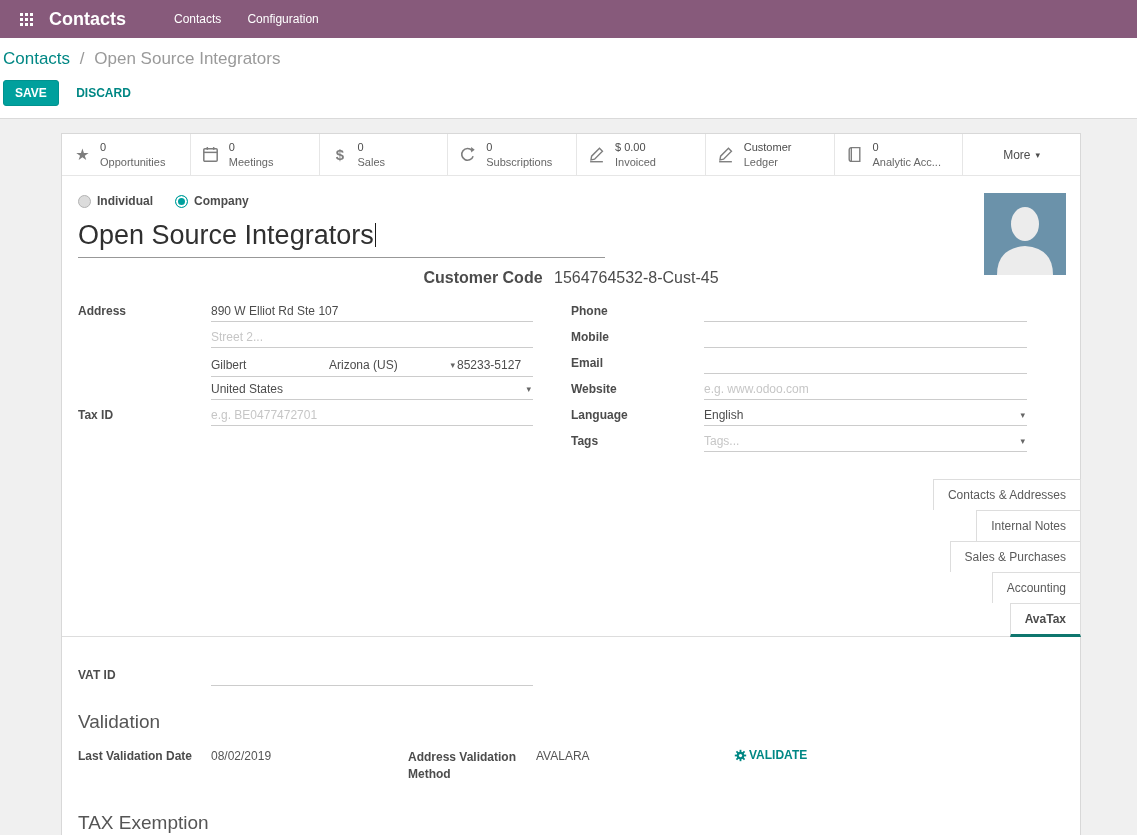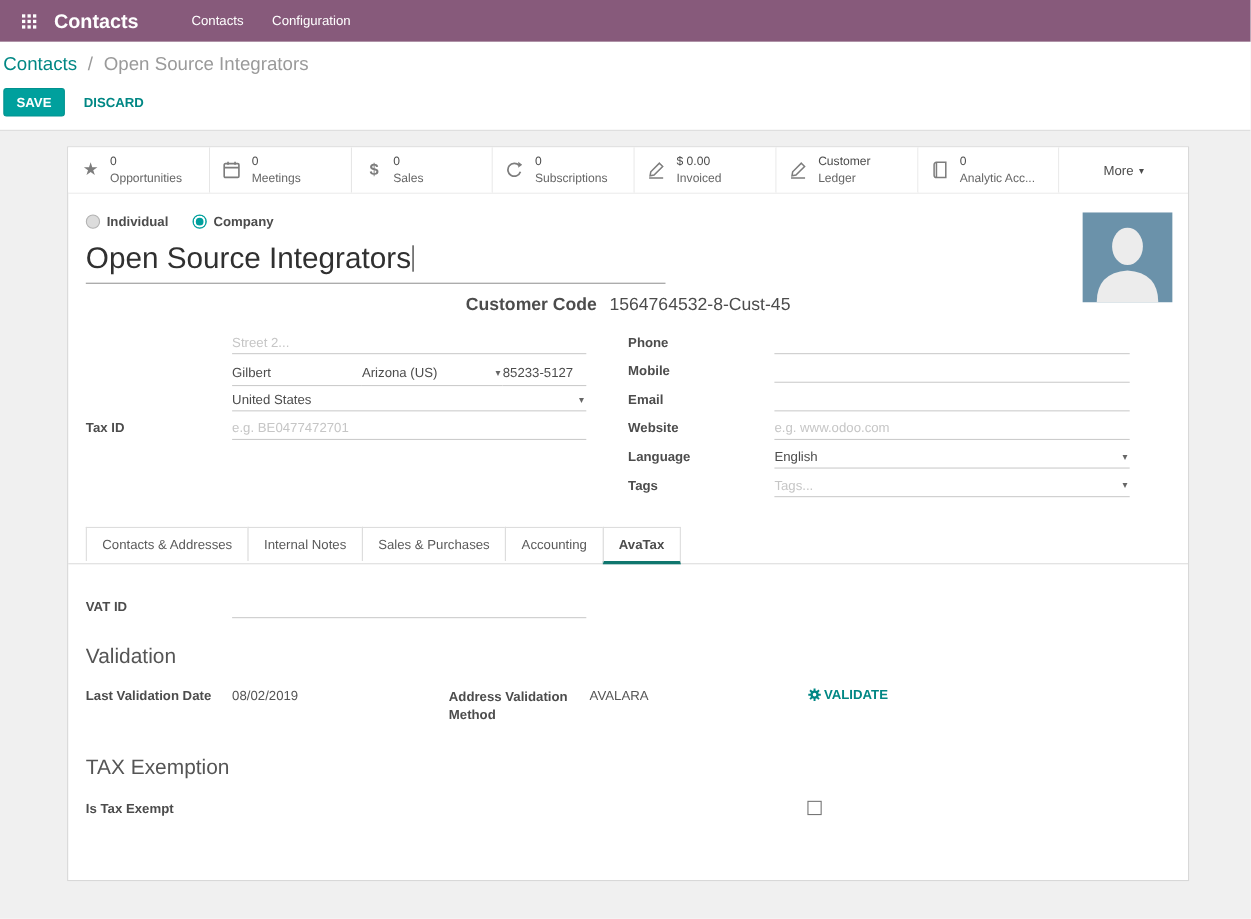--- a/index.html
+++ b/index.html
@@ -73,21 +73,21 @@
   .csz { display: flex; }
   .csz .city { width: 118px; flex: none; }
   .csz .state { width: 128px; flex: none; }
   .csz .zip { flex: 1; }
   .sel { display: flex; align-items: center; justify-content: space-between; border-bottom: 1px solid #ccc;
          padding: 5px 2px 3px 0; font-size: 12px; color: #4c4c4c; cursor: pointer; }
   .sel .caret { font-size: 9px; color: #666; }
   .sel .ph { color: #c6c6c6; }
 
   
-  .tabbar { display: flex; align-items: flex-start; padding-left: 16px; border-bottom: 1px solid #ddd; margin-top: 24px; }
+  .tabbar { display: flex; align-items: flex-end; padding-left: 16px; border-bottom: 1px solid #ddd; margin-top: 24px; flex-direction: column; }
   .tab { padding: 8px 14px; font-size: 12px; color: #5a5a5a; border: 1px solid #ddd; border-bottom: none;
          background: #fff; margin-right: -1px; cursor: pointer; position: relative; }
   .tab.active { font-weight: bold; color: #4c4c4c; margin-bottom: -1px; border-bottom: 3px solid #0f766e; z-index: 2; }
 
   .tab-content { padding: 26px 16px 58px; }
   .section-title { font-size: 19px; font-weight: 400; color: #555; }
   .section-title.validation { margin: 22px 0 16px; }
   .section-title.exemption { margin: 28px 0 16px; }
   .vrow { display: flex; align-items: flex-start; font-size: 12px; }
   .vlabel1 { width: 133px; flex-shrink: 0; font-weight: bold; padding-right: 10px; }
@@ -246,20 +246,26 @@
       </div>
 
       <div class="code-row">
         <span class="code-label">Customer Code</span>
         <span class="code-value">1564764532-8-Cust-45</span>
       </div>
 
       <div class="columns">
 
         <div class="col-left">
+          <div class="frow">
+            <label class="flabel">Address</label>
+            <div class="fwrap">
+              <input class="inp" type="text" value="890 W Elliot Rd Ste 107" style="">
+            </div>
+          </div>
           <div class="frow">
             <label class="flabel"></label>
             <div class="fwrap">
               <input class="inp" type="text" placeholder="Street 2..." style="">
             </div>
           </div>
           <div class="frow">
             <label class="flabel"></label>
             <div class="fwrap csz">
               <input class="inp city" type="text" value="Gilbert" style="">

